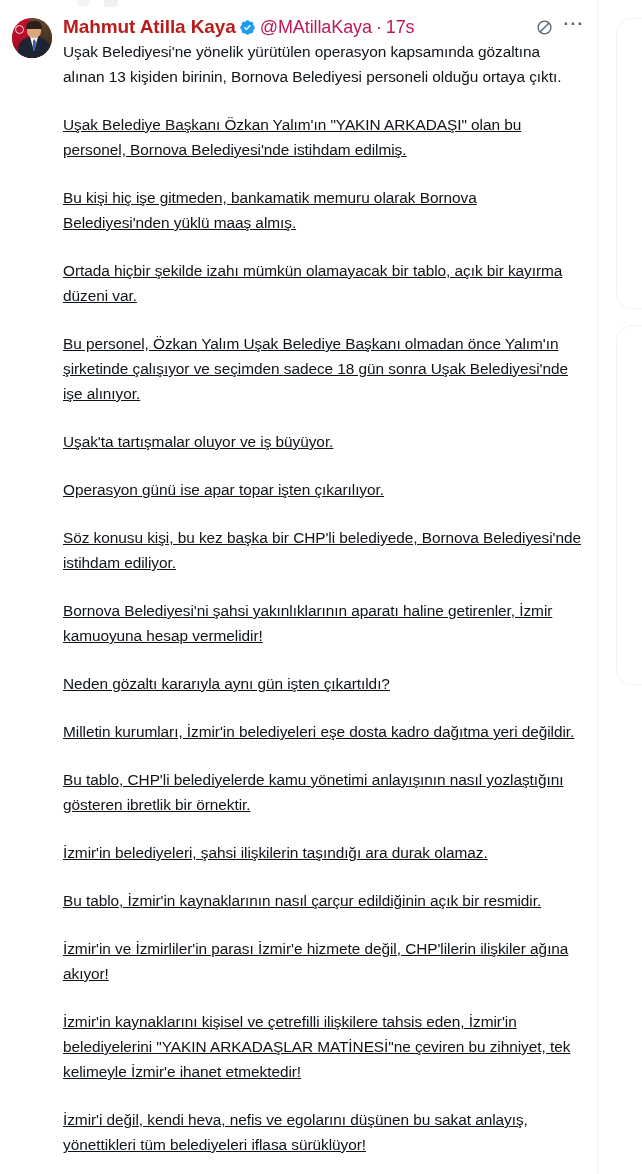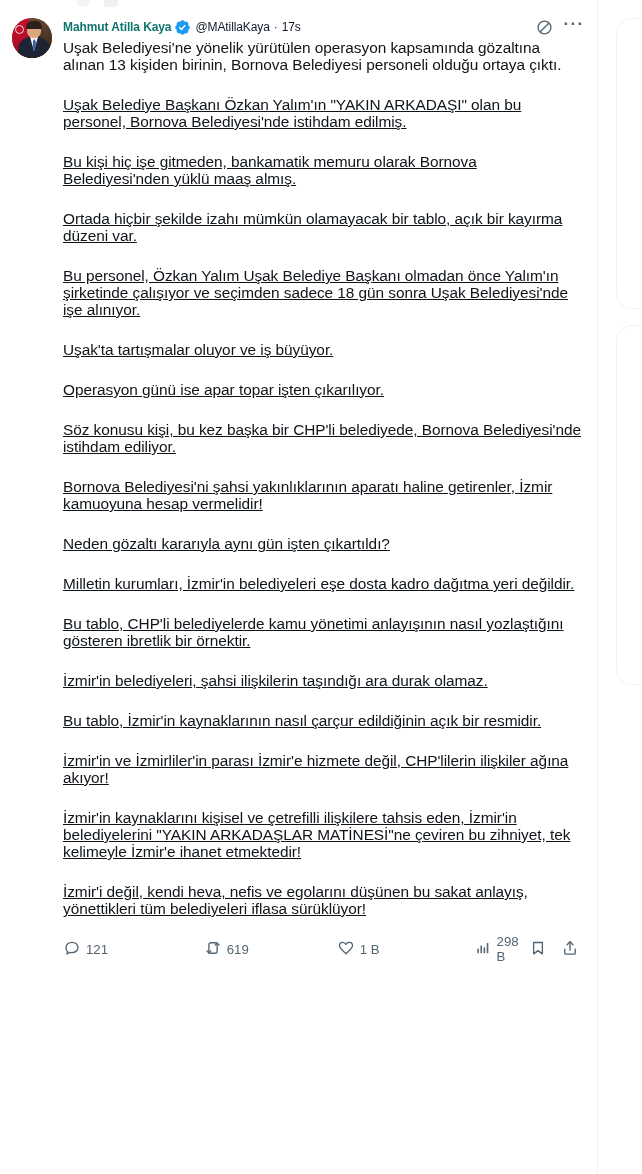--- a/index.html
+++ b/index.html
@@ -108,32 +108,32 @@
   
   .content-col { flex: 1 1 auto; padding-left: 11px; min-width: 0; }
 
   .head-row {
     display: flex; align-items: center;
     gap: 0; height: 22px;
     white-space: nowrap;
   }
   .display-name {
     font-weight: 700;
-    font-size: 12px;
-    color: #0f766e;
+    font-size: 19px;
+    color: #b91c1c;
     letter-spacing: -0.1px;
   }
   .verified {
     display:inline-flex; align-items:center;
     margin-left: 3px; margin-right: 4px;
     flex: 0 0 auto;
   }
   .handle, .sep, .time {
-    color: #0f172a;
-    font-size: 12px;
+    color: #be185d;
+    font-size: 18px;
     letter-spacing: -0.1px;
   }
   .sep { margin: 0 4px; }
   .head-spacer { flex: 1 1 auto; }
   .grok-btn, .more-btn {
     flex: 0 0 auto;
     color: #536471;
     display: inline-flex;
     align-items: center;
     justify-content: center;
@@ -144,21 +144,21 @@
     width: 22px; height: 22px;
     font-size: 17px; line-height: 10px;
     letter-spacing: 1.3px;
     padding-bottom: 7px;
     font-weight: 700;
   }
 
   .tweet-body {
     margin-top: 1px;
     font-size: 15.4px;
-    line-height: 17px;
+    line-height: 25px;
     color: #0f1419;
     letter-spacing: -0.05px;
     word-wrap: break-word;
   }
   .tweet-body p { margin: 0; }
   .tweet-body p + p { margin-top: 23px; text-decoration: underline; }
 
   
   .actions {
     display: flex;

